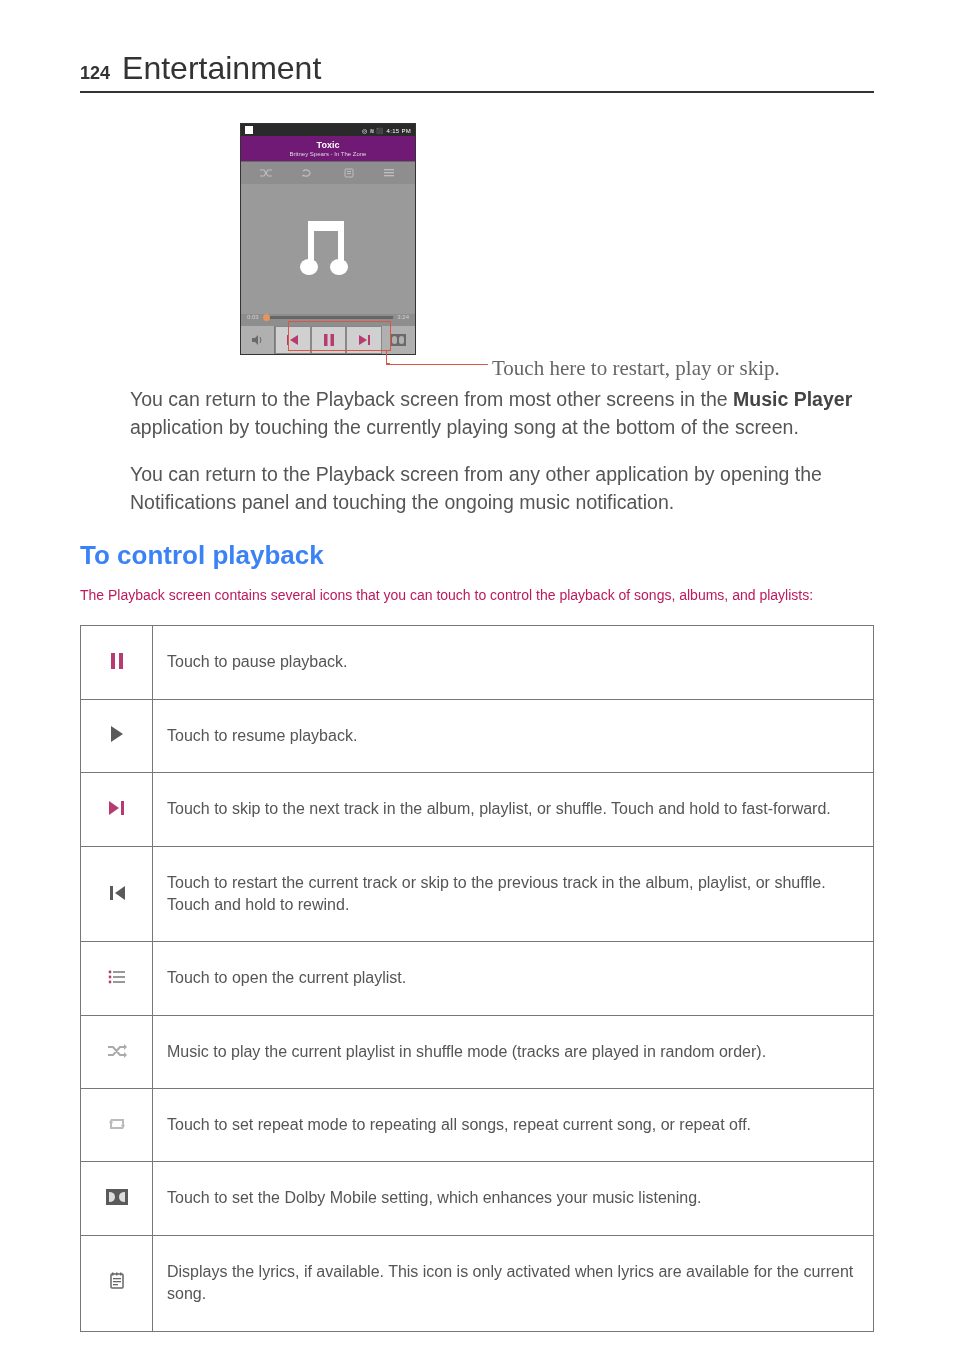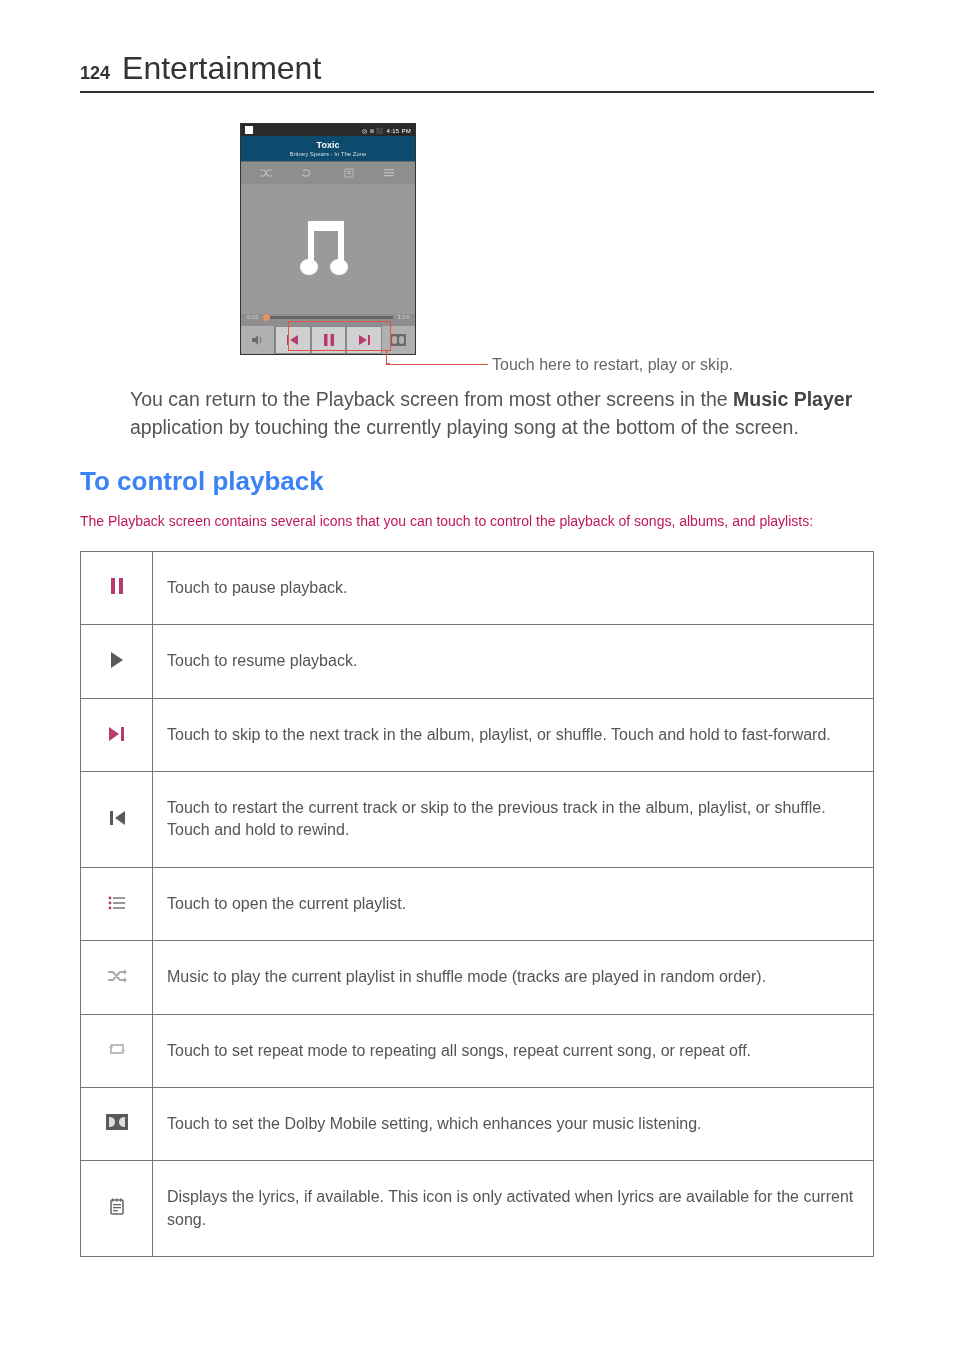--- a/index.html
+++ b/index.html
@@ -43,21 +43,21 @@
       display: flex;
       justify-content: space-between;
       align-items: center;
       padding: 0 4px;
       font-size: 6px;
       color: #fff;
     }
     .sb-left { width: 8px; height: 8px; background: #fff; }
     .sb-right { letter-spacing: 0.3px; }
     .song-header {
-      background: #0c4a6e;
+      background: #701a75;
       text-align: center;
       padding: 4px 0;
       border-bottom: 1px solid #6a6a6a;
     }
     .song-title { color: #fff; font-size: 9px; font-weight: bold; }
     .song-sub { color: #ddd; font-size: 6px; margin-top: 1px; }
     .mode-row {
       display: flex; justify-content: space-around; align-items: center;
       padding: 6px 4px; background: #8e8e8e;
     }
@@ -94,21 +94,21 @@
     .callout-line {
       position:absolute; left: 146px; top: -5px; width: 4px; height: 14px; border-left:1px solid #d54; border-bottom:1px solid #d54;
     }
     .callout-line2 {
       position:absolute; left: 146px; top: 9px; width: 102px; height: 0; border-top:1px solid #d54;
     }
     .callout-box {
       position:absolute; left: 48px; top: -34px; width: 103px; height: 30px; border:1px solid #d54;
     }
     .callout-text {
-      position:absolute; left: 252px; top: 1px; font-size: 16px; color: #666;
+      position:absolute; left: 252px; top: 1px; font-size: 21px; color: #666; font-family: Liberation Serif, serif;
     }
     .para {
       font-size: 19.5px; line-height: 1.45; color: #555;
       margin: 6px 0 18px 50px; padding-right: 0;
     }
     .para .label { font-weight: bold; color: #444; }
     .subhead {
       color: #3b82f6; font-size: 26px; margin: 24px 0 14px 0;
     }
     .intro {
@@ -225,20 +225,21 @@
     <div class="callout-box"></div>
     <div class="callout-line"></div>
     <div class="callout-line2"></div>
     <span class="callout-text">Touch here to restart, play or skip.</span>
   </div>
 
   <p class="para">
     <span>You can return to the Playback screen from most other screens in the </span><span class="label">Music Player</span><span> application by touching the currently playing song at the bottom of the screen.</span>
   </p>
 
+  <p class="para">You can return to the Playback screen from any other application by opening the Notifications panel and touching the ongoing music notification.</p>
 
   <h3 class="subhead">To control playback</h3>
 
   <p class="intro">The Playback screen contains several icons that you can touch to control the playback of songs, albums, and playlists:</p>
 
   <table class="ctl">
     <tbody>
         <tr>
       <td class="ico"><span class="ico-box">
         <svg width="14" height="16" viewBox="0 0 14 16">

